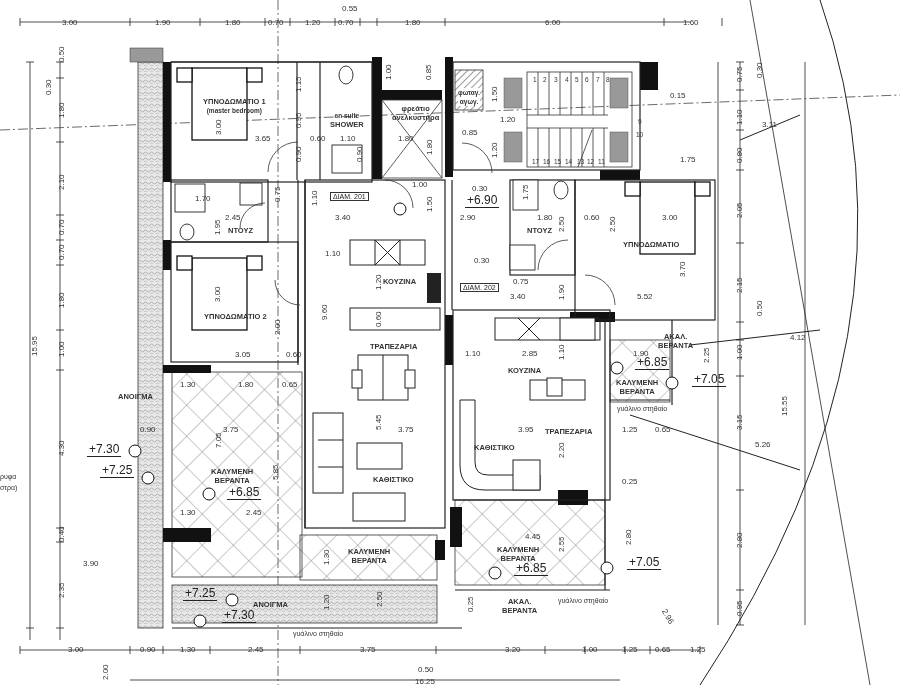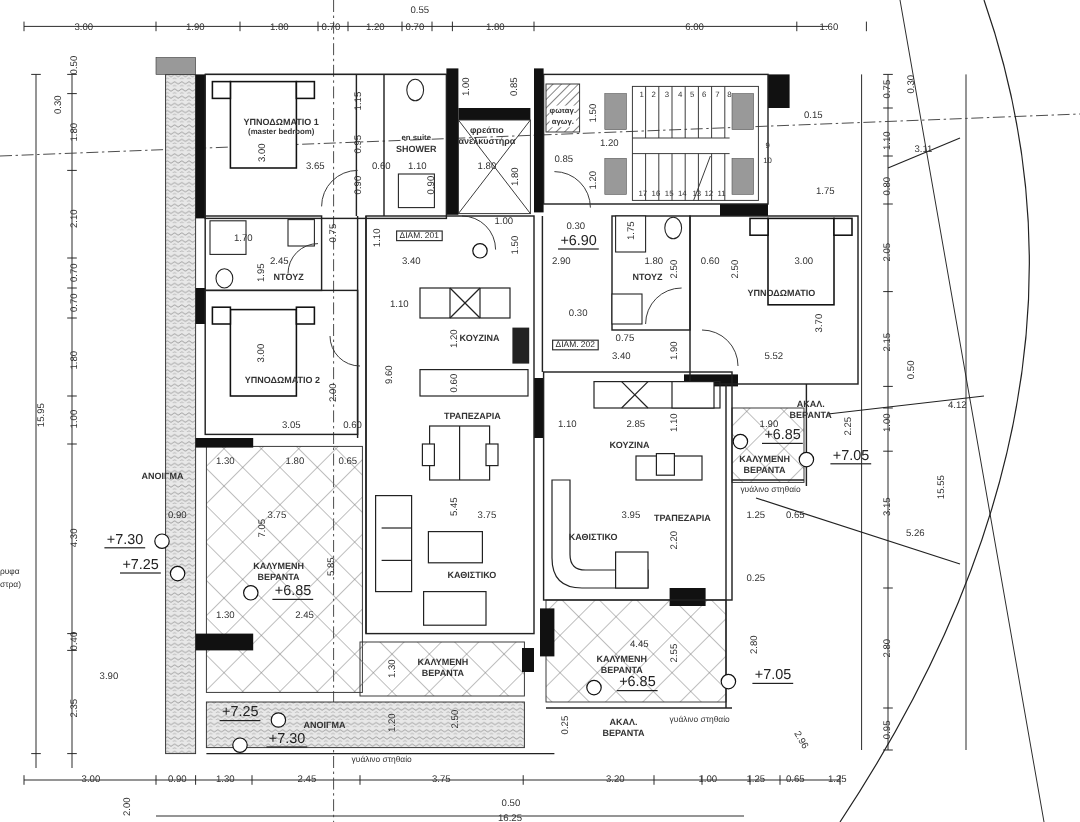--- a/index.html
+++ b/index.html
@@ -272,21 +272,21 @@
 </svg>
 
 <span class="lbl" style="left:62px;top:18px;">3.00</span>
 <span class="lbl" style="left:155px;top:18px;">1.90</span>
 <span class="lbl" style="left:225px;top:18px;">1.80</span>
 <span class="lbl" style="left:268px;top:18px;">0.70</span>
 <span class="lbl" style="left:305px;top:18px;">1.20</span>
 <span class="lbl" style="left:338px;top:18px;">0.70</span>
 <span class="lbl" style="left:342px;top:4px;">0.55</span>
 <span class="lbl" style="left:405px;top:18px;">1.80</span>
-<span class="lbl" style="left:545px;top:18px;margin-left:26px;">6.00</span>
+<span class="lbl" style="left:545px;top:18px;">6.00</span>
 <span class="lbl" style="left:683px;top:18px;">1.60</span>
 
 <span class="lbl" style="left:68px;top:645px;">3.00</span>
 <span class="lbl" style="left:140px;top:645px;">0.90</span>
 <span class="lbl" style="left:180px;top:645px;">1.30</span>
 <span class="lbl" style="left:248px;top:645px;">2.45</span>
 <span class="lbl" style="left:360px;top:645px;">3.75</span>
 <span class="lbl" style="left:505px;top:645px;text-align:center;">3.20</span>
 <span class="lbl" style="left:582px;top:645px;">1.00</span>
 <span class="lbl" style="left:622px;top:645px;">1.25</span>
@@ -332,21 +332,21 @@
 <span class="lbl" style="left:660px;top:612px;transform:rotate(60deg);">2.96</span>
 
 <div class="room" style="left:203px;top:97px;">
   <div>ΥΠΝΟΔΩΜΑΤΙΟ 1</div>
   <div style="font-size:6.5px;">(master bedroom)</div>
 </div>
 <div class="room" style="left:330px;top:111px;">
   <div style="font-size:6.5px;">en suite</div>
   <div>SHOWER</div>
 </div>
-<div class="room" style="left:382px;top:104px;">
+<div class="room" style="left:382px;top:104px;padding-left:10px;">
   <div>φρεάτιο</div>
   <div>ανελκυστήρα</div>
 </div>
 <div class="room" style="left:458px;top:88px;background:#fff;font-size:6.5px;">
   <div>φωταγ.</div>
   <div>αγωγ.</div>
 </div>
 <div class="room" style="left:228px;top:226px;">ΝΤΟΥΖ</div>
 <div class="room" style="left:204px;top:312px;">ΥΠΝΟΔΩΜΑΤΙΟ 2</div>
 <div class="room" style="left:383px;top:277px;">ΚΟΥΖΙΝΑ</div>

